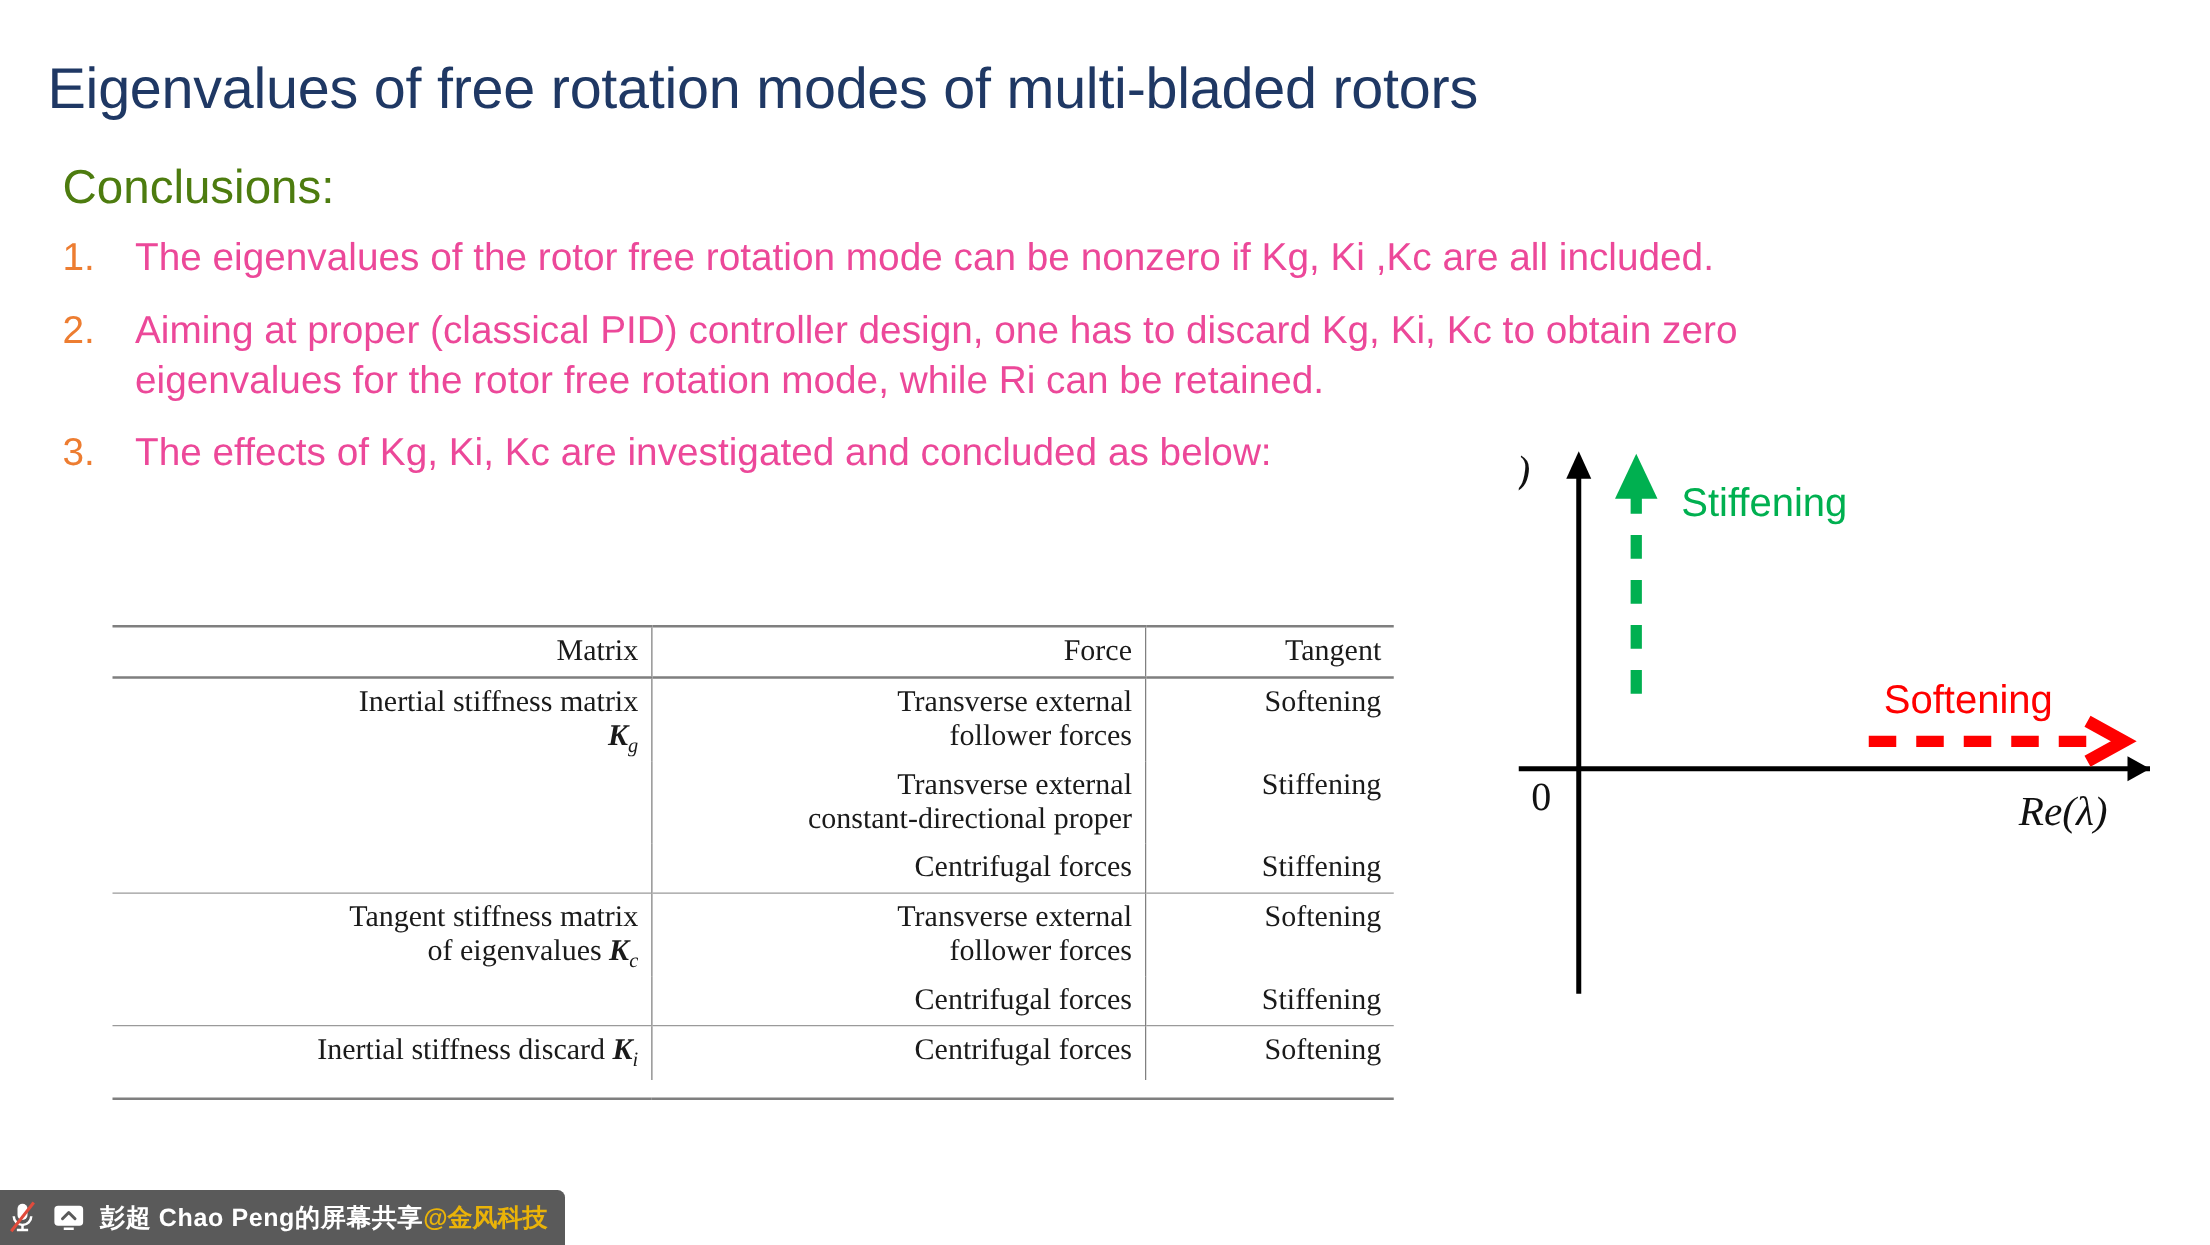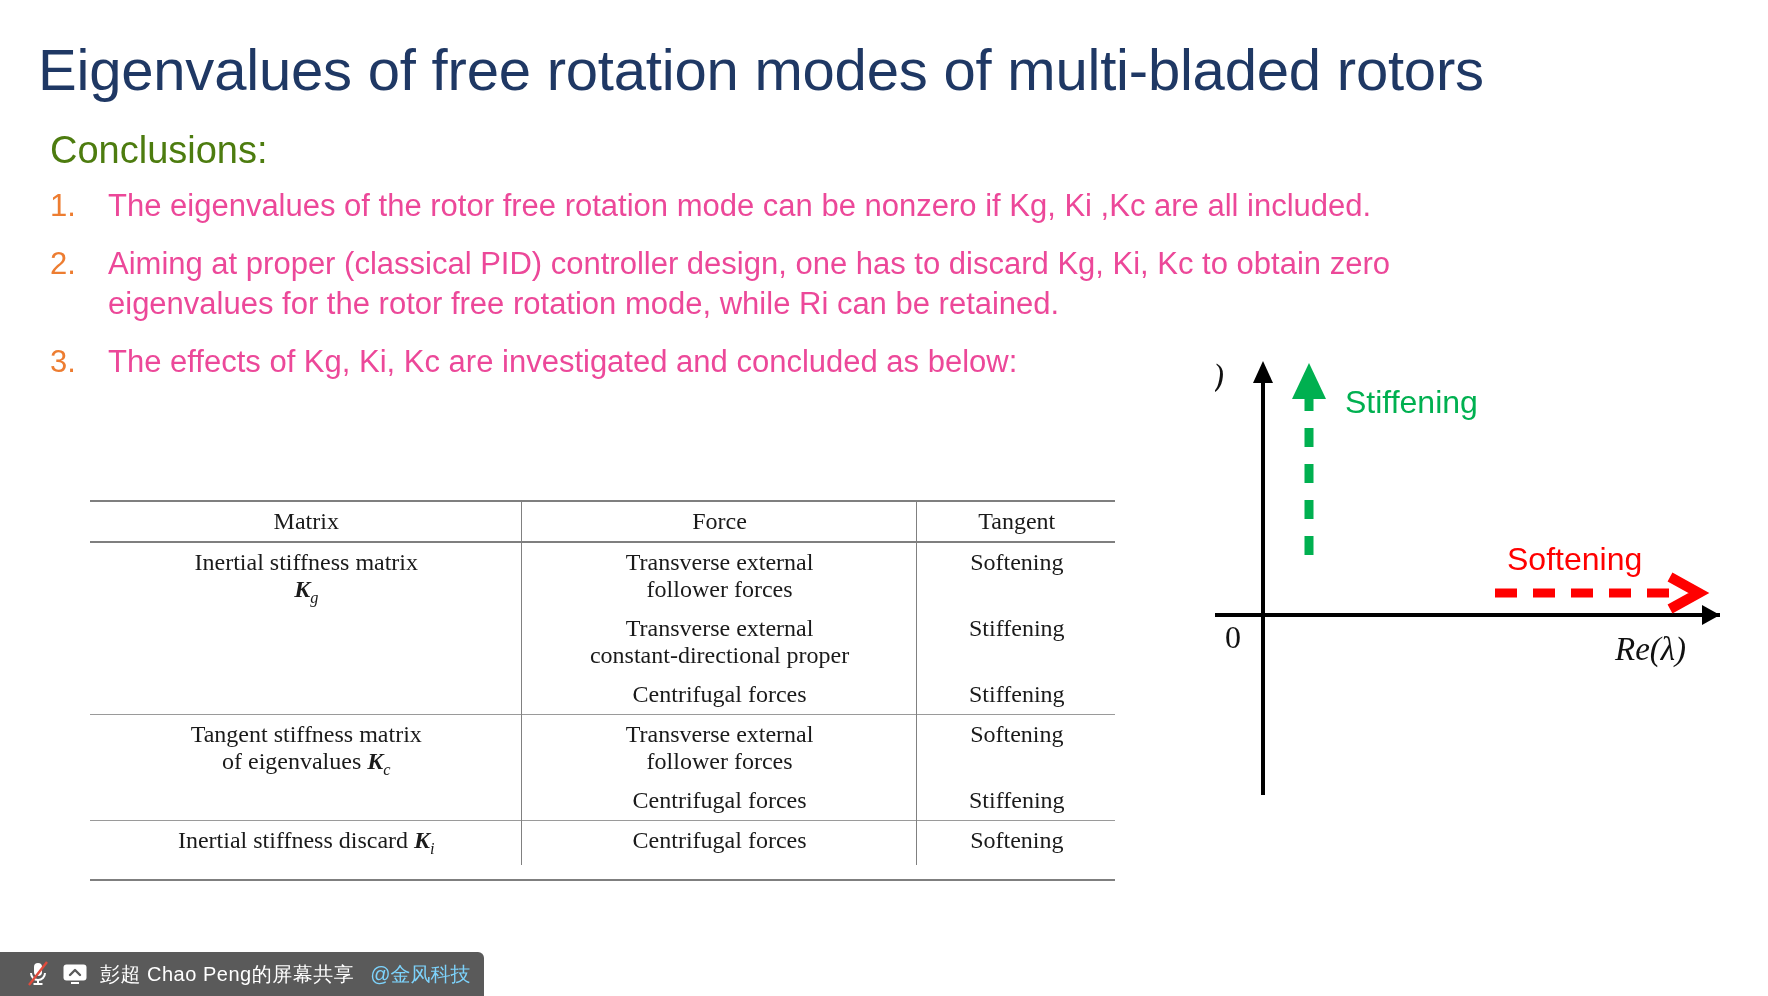--- a/index.html
+++ b/index.html
@@ -15,21 +15,21 @@
     font-family: "Liberation Sans", sans-serif;
   }
 
   
   #slide-title {
     position: absolute;
     left: 38px;
     top: 36px;
     width: 1700px;
     font-family: "Liberation Sans", sans-serif;
-    font-size: 58px;
+    font-size: 46px;
     line-height: 68px;
     color: #1F3864;
     letter-spacing: -0.2px;
     white-space: nowrap;
   }
 
   
   #conclusions-heading {
     position: absolute;
     left: 50px;
@@ -71,21 +71,21 @@
     position: absolute;
     left: 90px;
     top: 500px;
     width: 1025px;
     border-collapse: collapse;
     font-family: "Liberation Serif", serif;
     font-size: 24px;
     color: #1a1a1a;
   }
   #effects-table td, #effects-table th {
-    text-align: center;
+    text-align: right;
     font-weight: normal;
     vertical-align: top;
     padding: 6px 10px 6px 12px;
   }
   #effects-table .col-matrix { width: 440px; border-right: 1.5px solid #808080; }
   #effects-table .col-force  { width: 400px; border-right: 1.5px solid #808080; }
   #effects-table .col-effect { width: 185px; }
 
   .rule-top td    { border-top: 2.5px solid #7f7f7f; }
   .hdr td         { border-bottom: 2.5px solid #7f7f7f; padding-top: 8px; padding-bottom: 8px; }
@@ -127,34 +127,35 @@
 
   
   #share-bar {
     position: absolute;
     left: 0;
     bottom: 0;
     height: 44px;
     background: #5a5a5a;
     display: flex;
     align-items: center;
-    padding: 0 14px 0 26px;
+    padding: 0 14px 0 6px;
     border-top-right-radius: 6px;
     color: #ffffff;
     font-size: 20px;
     font-family: "Liberation Sans", sans-serif;
+    font-weight: bold;
   }
   #share-bar .bar-icon {
     display: inline-flex;
     align-items: center;
     justify-content: center;
     margin-right: 12px;
   }
   #share-bar .bar-text { white-space: nowrap; letter-spacing: 0.5px; }
-  #share-bar .bar-org  { color: #7dd3fc; margin-left: 16px; }
+  #share-bar .bar-org  { color: #eab308; margin-left: 0; }
 </style>
 </head>
 <body>
 
 <div id="slide-title">Eigenvalues of free rotation modes of multi-bladed rotors</div>
 
 <div id="conclusions-heading">Conclusions:</div>
 
 <div id="conclusions-list">
 

